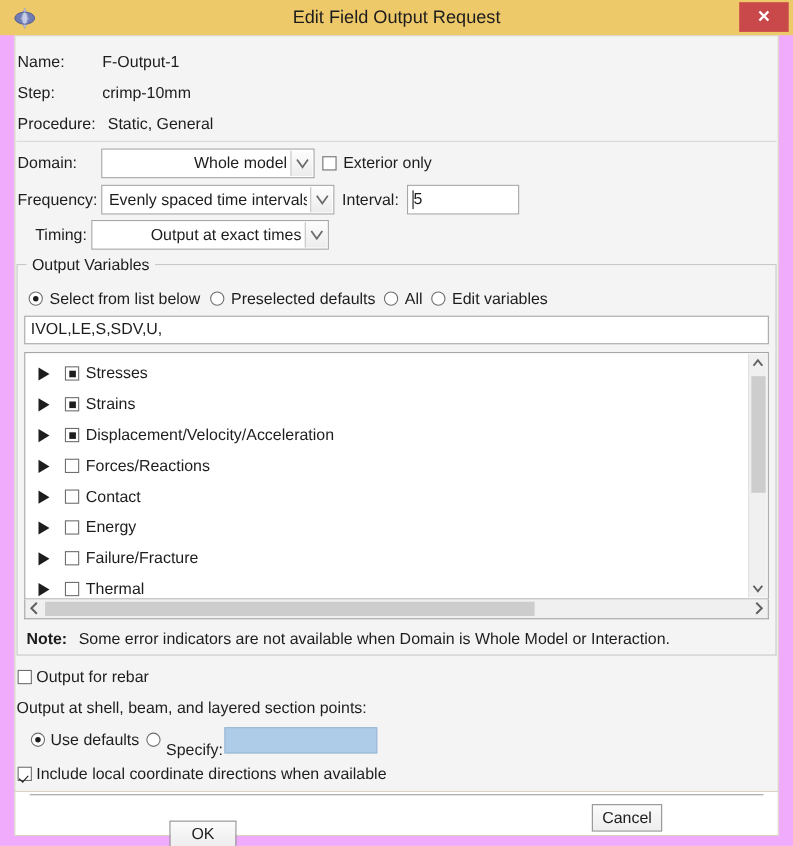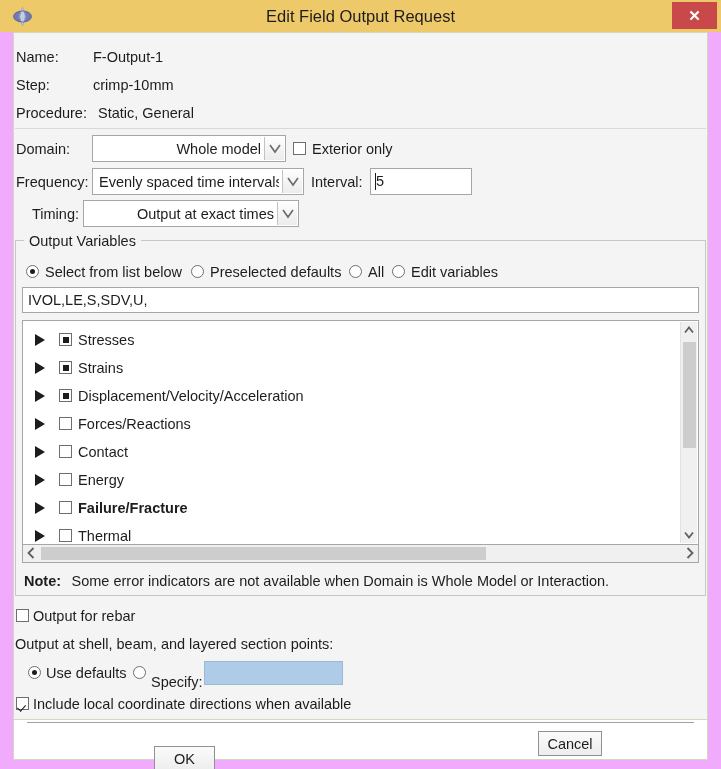--- a/index.html
+++ b/index.html
@@ -460,21 +460,21 @@
       <span class="cb-box tree-cb"></span>
       <span class="tree-label">Contact</span>
     </div>
 
     <div class="tree-item" style="top:145px;">
       <span class="tree-arrow"></span>
       <span class="cb-box tree-cb"></span>
       <span class="tree-label">Energy</span>
     </div>
 
-    <div class="tree-item" style="top:173px;font-weight:bold;">
+    <div class="tree-item" style="top:173px;">
       <span class="tree-arrow"></span>
       <span class="cb-box tree-cb"></span>
       <span class="tree-label">Failure/Fracture</span>
     </div>
 
     <div class="tree-item" style="top:201px;">
       <span class="tree-arrow"></span>
       <span class="cb-box tree-cb"></span>
       <span class="tree-label">Thermal</span>
     </div>

